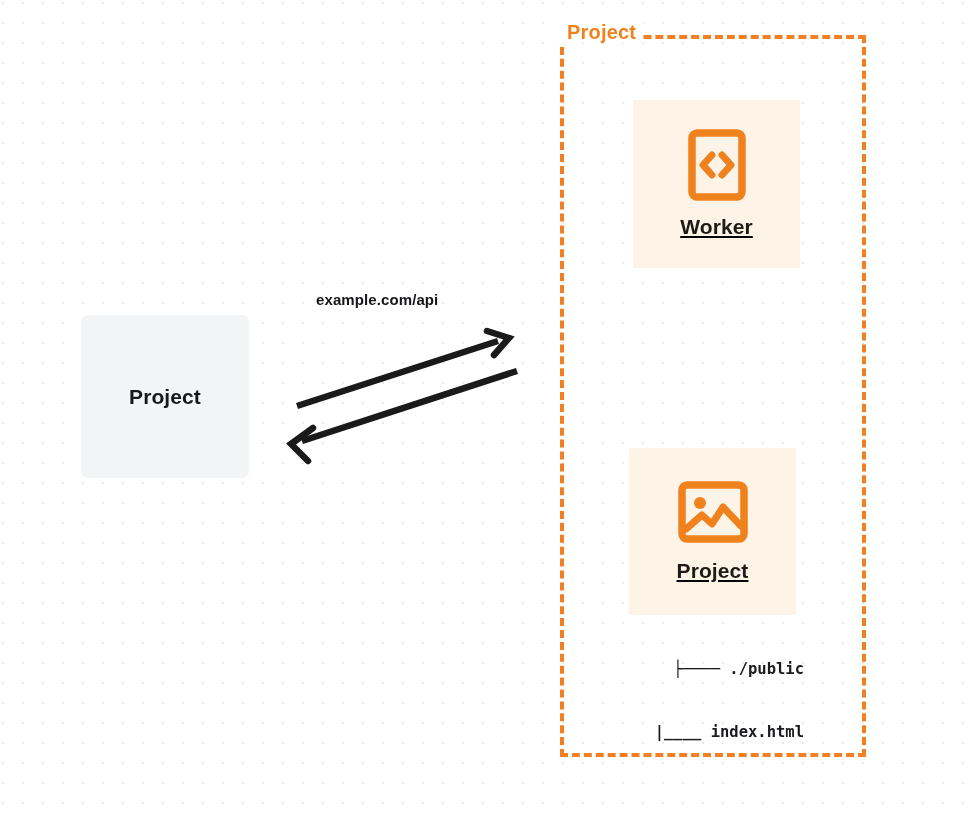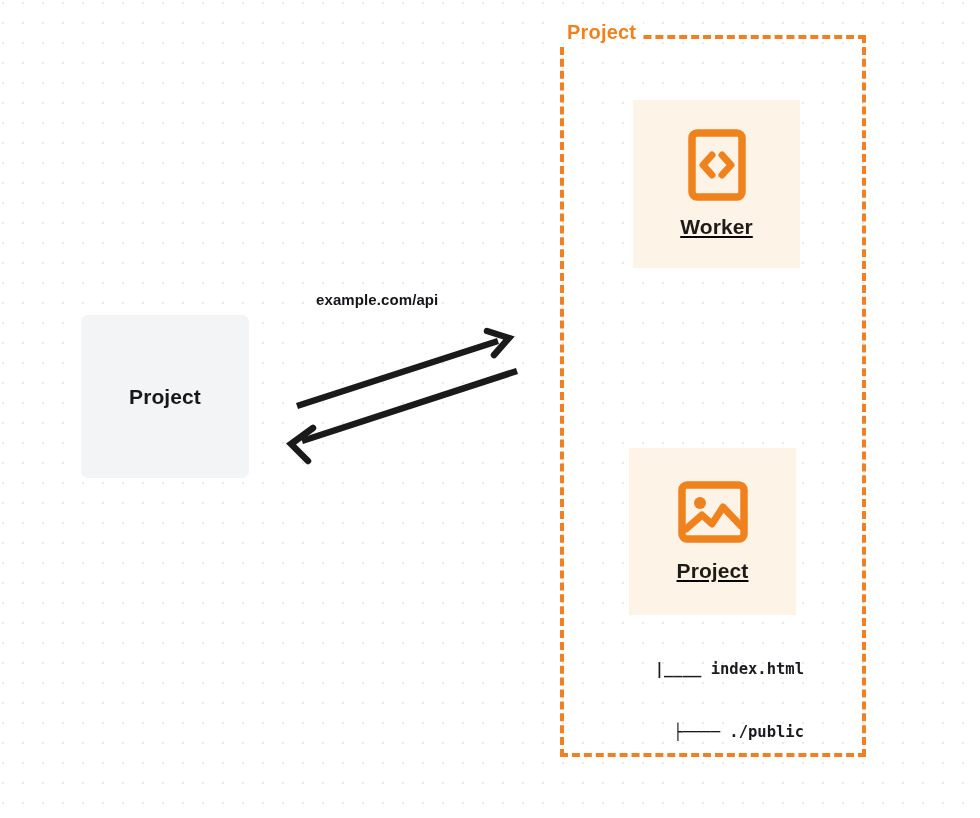--- a/index.html
+++ b/index.html
@@ -189,18 +189,18 @@
       <svg width="70" height="62" viewBox="0 0 70 62">
         <rect x="4" y="4" width="62" height="54" rx="5" ry="5" fill="none" stroke="#f0821e" stroke-width="7.5"></rect>
         <circle cx="22" cy="22" r="6" fill="#f0821e"></circle>
         <polyline points="8,48 24,34 34,43 45,26 63,45" fill="none" stroke="#f0821e" stroke-width="7" stroke-linecap="round" stroke-linejoin="round"></polyline>
       </svg>
     </div>
     <div class="card-label">Project</div>
   </div>
 
   <div id="assets-file-tree">
+    <span class="tree-row">├──── ./public</span>
     <span class="tree-row">   |____ index.html</span>
-    <span class="tree-row">├──── ./public</span>
     
   </div>
 
 </div>
 
 </body></html>

